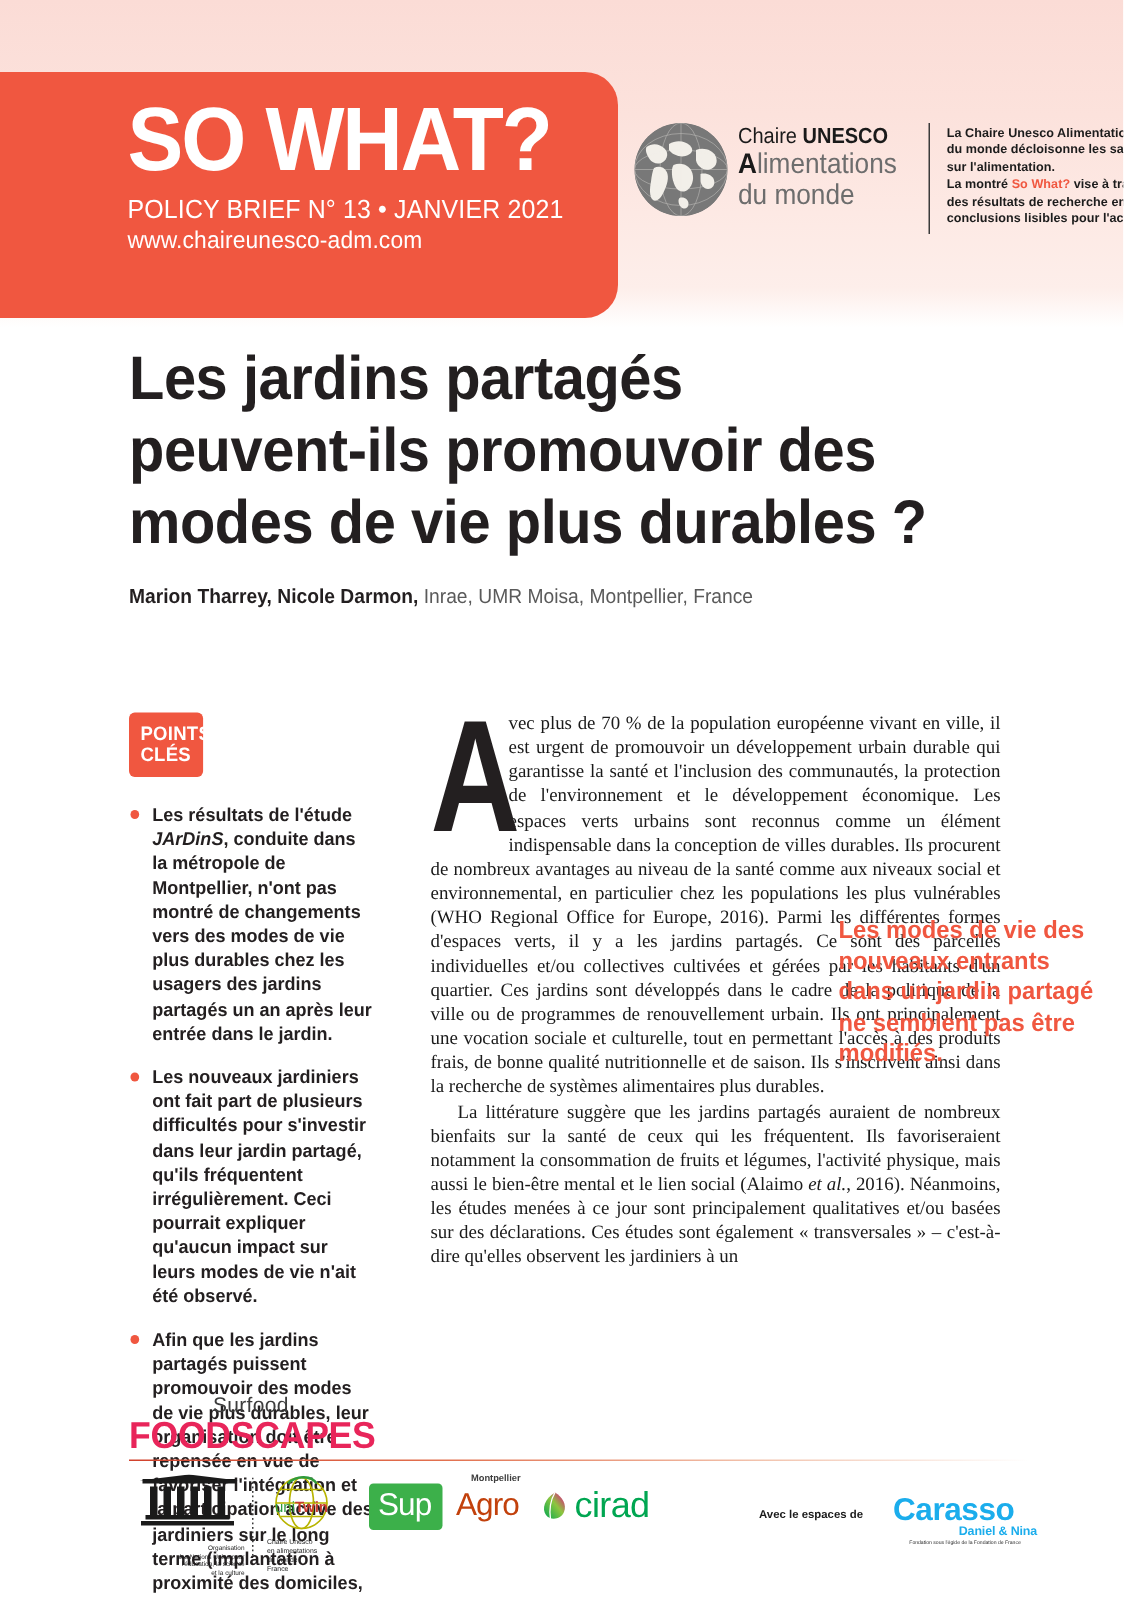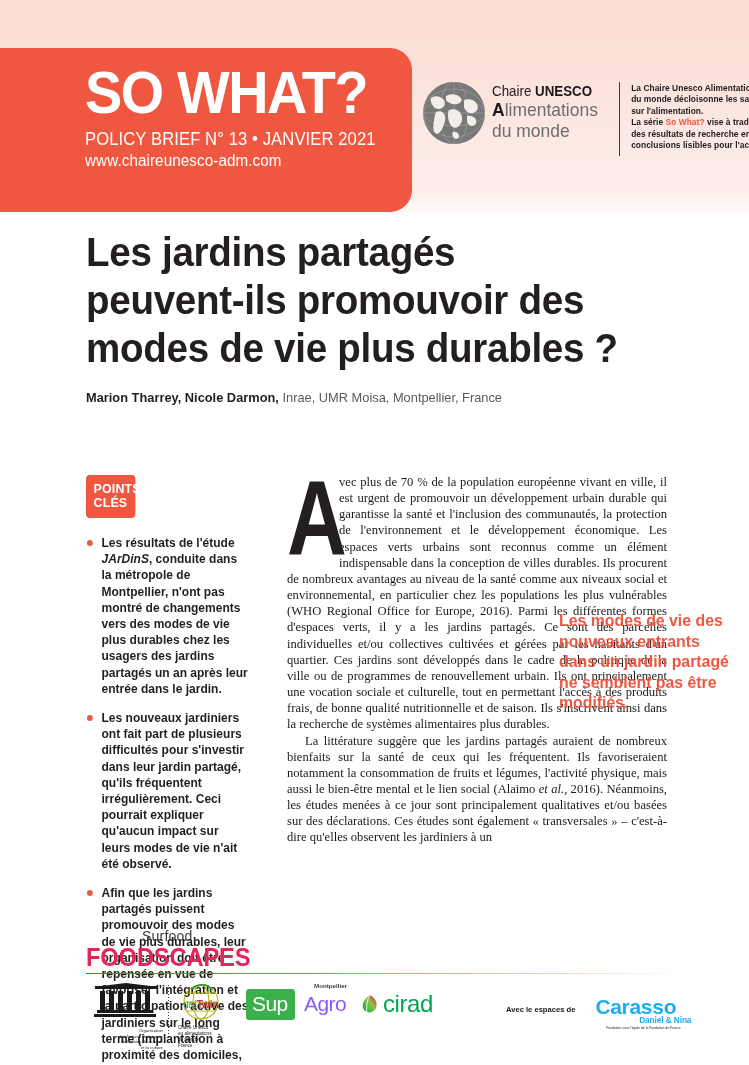--- a/index.html
+++ b/index.html
@@ -367,21 +367,21 @@
     left: 56px; top: 1px;
     background: #ffffff;
     padding: 3px 3px 3px 2px;
     border-radius: 2px;
   }
   .sa-agro {
     font-family: "Liberation Sans", sans-serif;
     font-weight: 400;
     font-size: 21px;
     line-height: 22px;
-    color: #8b5cf6;
+    color: #c2410c;
     letter-spacing: -0.6px;
   }
   .sa-mtp {
     position: absolute;
     left: 68px; top: -7px;
     font-family: "Liberation Sans", sans-serif;
     font-weight: 700;
     font-size: 6.2px;
     color: #3d3d3d;
   }
@@ -482,21 +482,21 @@
       <div class="cw2"><span class="cap">A</span><span>limentations</span></div>
       <div class="cw3">du monde</div>
     </div>
 
     <div class="chair-rule"></div>
 
     <div class="chair-blurb">
       <div>La Chaire Unesco Alimentations</div>
       <div>du monde décloisonne les savoirs</div>
       <div>sur l'alimentation.</div>
-      <div><span>La série </span><span class="sw">So What?</span><span> vise à traduire</span></div>
+      <div><span>La montré </span><span class="sw">So What?</span><span> vise à traduire</span></div>
       <div>des résultats de recherche en</div>
       <div>conclusions lisibles pour l'action.</div>
     </div>
   </div>
 
   <div class="title-block">
     <div class="doc-title">
       <div>Les jardins partagés</div>
       <div>peuvent-ils promouvoir des</div>
       <div>modes de vie plus durables ?</div>

